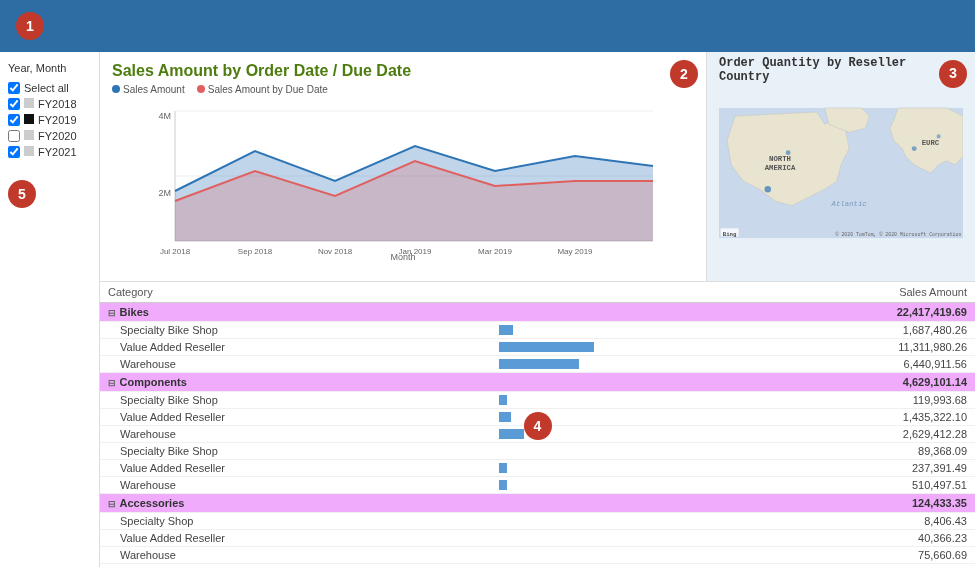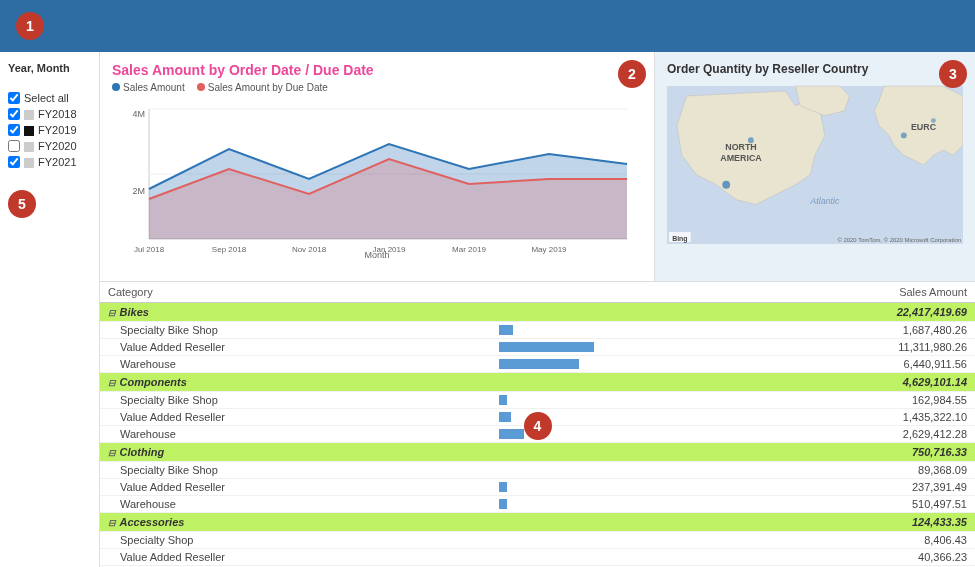--- a/index.html
+++ b/index.html
@@ -29,22 +29,22 @@
     }
 
     
     .sidebar {
       width: 100px;
       background: white;
       padding: 10px 8px;
       border-right: 1px solid #ddd;
       flex-shrink: 0;
     }
-    .sidebar-title { font-weight: bold; font-size: 11px; color: #333; margin-bottom: 16px; }
-    .sidebar-item { display: flex; align-items: flex-end; gap: 4px; padding: 2px 0; font-size: 11px; color: #333; }
+    .sidebar-title { font-weight: normal; font-size: 11px; color: #333; margin-bottom: 6px; }
+    .sidebar-item { display: flex; align-items: flex-start; gap: 4px; padding: 2px 0; font-size: 11px; color: #333; }
     .sidebar-item input[type=checkbox] { width: 12px; height: 12px; }
     .sidebar-item .color-box { width: 10px; height: 10px; flex-shrink: 0; }
     .badge-5 {
       width: 28px; height: 28px; border-radius: 50%;
       background: #C0392B; color: white;
       display: flex; align-items: center; justify-content: center;
       font-size: 14px; font-weight: bold;
       margin-top: 20px;
     }
 
@@ -64,43 +64,44 @@
       height: 230px;
     }
 
     
     .line-chart-container {
       flex: 1;
       padding: 10px 12px;
       border-right: 1px solid #ddd;
       position: relative;
     }
-    .chart-title { font-size: 14px; font-weight: bold; color: #ec4899; margin-bottom: 4px; }
+    .chart-title { font-size: 16px; font-weight: bold; color: #4d7c0f; margin-bottom: 4px; }
     .chart-legend { display: flex; gap: 12px; font-size: 10px; color: #555; margin-bottom: 6px; }
     .legend-dot { width: 8px; height: 8px; border-radius: 50%; display: inline-block; margin-right: 3px; }
     .badge-2 {
       position: absolute; top: 8px; right: 8px;
       width: 28px; height: 28px; border-radius: 50%;
       background: #C0392B; color: white;
       display: flex; align-items: center; justify-content: center;
       font-size: 14px; font-weight: bold;
     }
 
     .chart-svg-container {
       width: 100%;
       height: 155px;
     }
 
     
     .map-container {
-      width: 320px;
-      padding: 10px 12px;
+      width: 268px;
+      padding: 4px 12px;
       position: relative;
       background: #e8f0f8;
       overflow: hidden;
+      font-family: Liberation Mono, monospace;
     }
     .map-title { font-size: 12px; font-weight: bold; color: #333; margin-bottom: 4px; }
     .badge-3 {
       position: absolute; top: 8px; right: 8px;
       width: 28px; height: 28px; border-radius: 50%;
       background: #C0392B; color: white;
       display: flex; align-items: center; justify-content: center;
       font-size: 14px; font-weight: bold;
     }
 
@@ -127,21 +128,21 @@
       border-bottom: 1px solid #ccc;
       background: white;
       font-weight: normal;
       color: #555;
       position: sticky; top: 0; margin-left: 12px;
     }
     thead th:last-child { text-align: right; }
 
     tbody tr { border-bottom: 1px solid #f0f0f0; }
 
-    .cat-row td { font-weight: bold; color: #333; padding: 3px 8px; background: #bef264; font-style: italic; }
+    .cat-row td { font-weight: bold; color: #333; padding: 3px 8px; background: #f0abfc; }
     .sub-row td { color: #444; padding: 2px 8px; padding-left: 20px; }
 
     td.amount { text-align: right; }
     td.bar-cell { width: 200px; }
 
     .bar-wrap { height: 10px; background: transparent; }
     .bar-fill { height: 10px; background: #5B9BD5; }
 
     .badge-4 {
       position: absolute; top: 50%; left: 50%;
@@ -320,46 +321,40 @@
     </td>
     <td class="amount">4,629,101.14</td>
   </tr>
             <tr class="sub-row">
       <td>Specialty Bike Shop</td>
       <td class="bar-cell">
         <div class="bar-wrap">
           <div class="bar-fill" style="width:8px;"></div>
         </div>
       </td>
-      <td class="amount">162,984.55</td>
+      <td class="amount">119,993.68</td>
     </tr>
             <tr class="sub-row">
       <td>Value Added Reseller</td>
       <td class="bar-cell">
         <div class="bar-wrap">
           <div class="bar-fill" style="width:11.4px;"></div>
         </div>
       </td>
       <td class="amount">1,435,322.10</td>
     </tr>
             <tr class="sub-row">
       <td>Warehouse</td>
       <td class="bar-cell">
         <div class="bar-wrap">
           <div class="bar-fill" style="width:24.7px;"></div>
         </div>
       </td>
       <td class="amount">2,629,412.28</td>
     </tr>
-            <tr class="cat-row">
-    <td colspan="2">
-      <span class="expand-icon">⊟</span>Clothing
-    </td>
-    <td class="amount">750,716.33</td>
-  </tr>
             <tr class="sub-row">
       <td>Specialty Bike Shop</td>
       <td class="bar-cell">
         <div class="bar-wrap">
           <div class="bar-fill" style="width:0px;"></div>
         </div>
       </td>
       <td class="amount">89,368.09</td>
     </tr>
             <tr class="sub-row">

